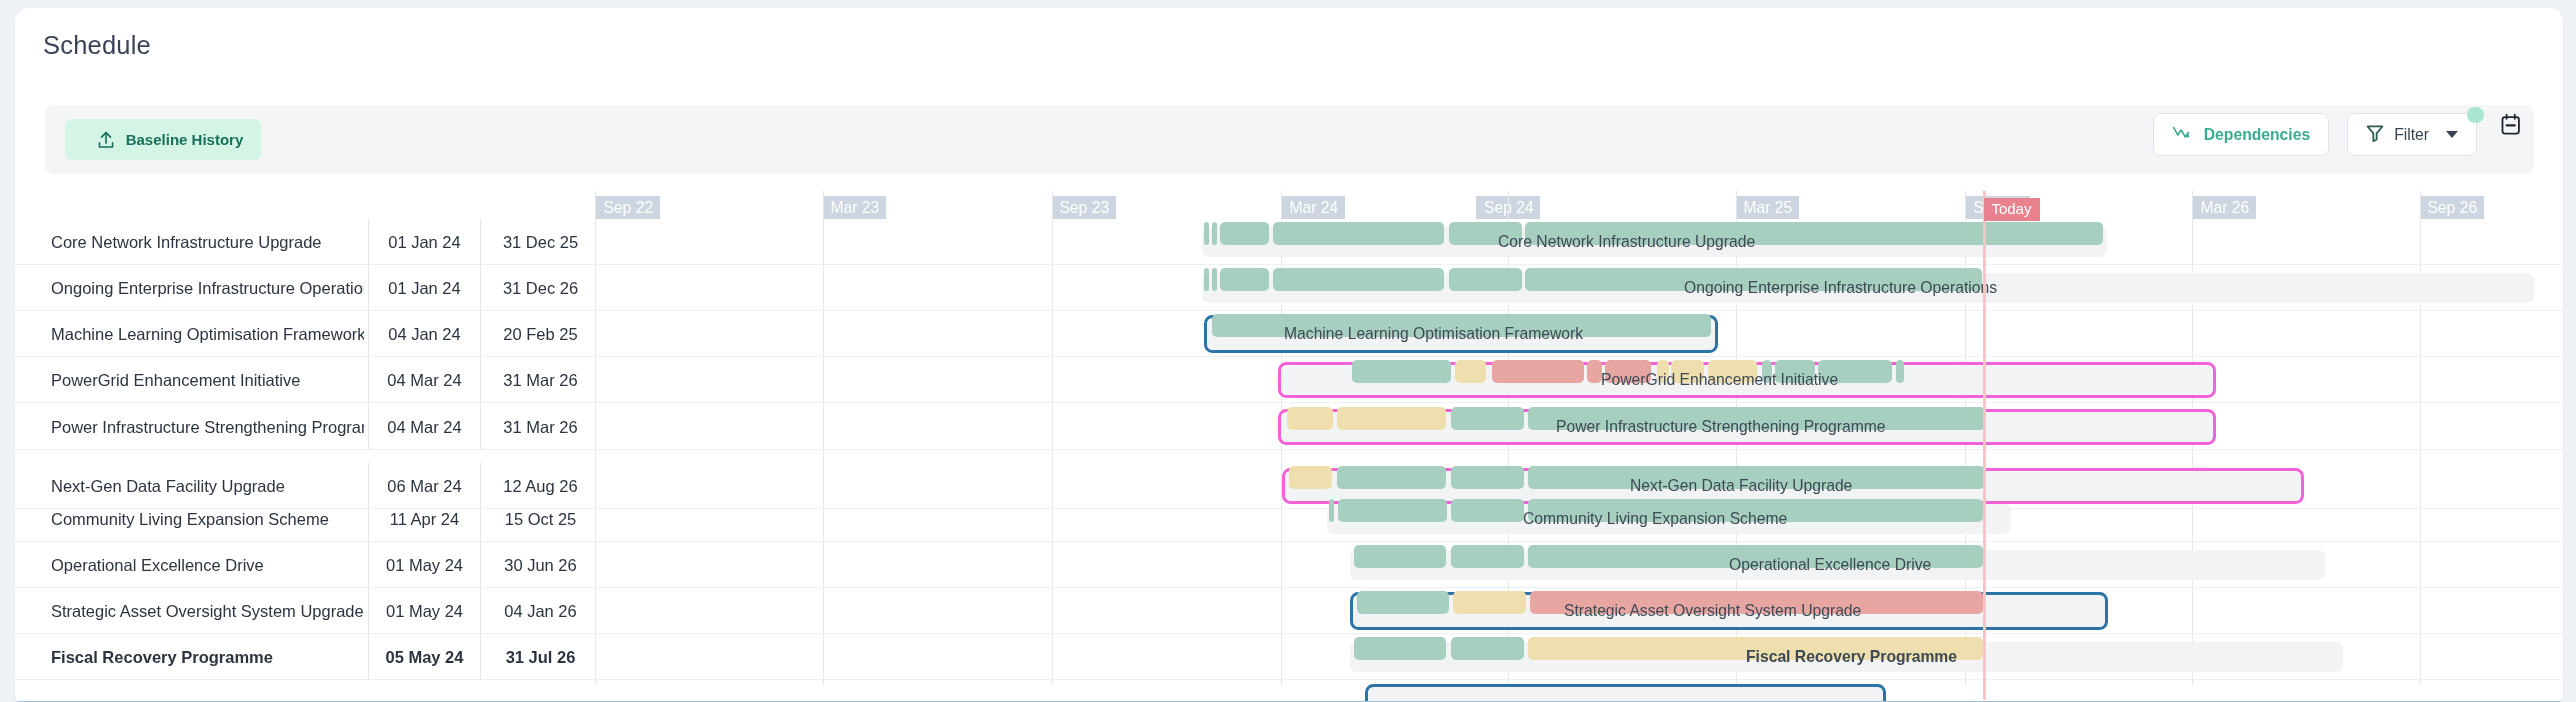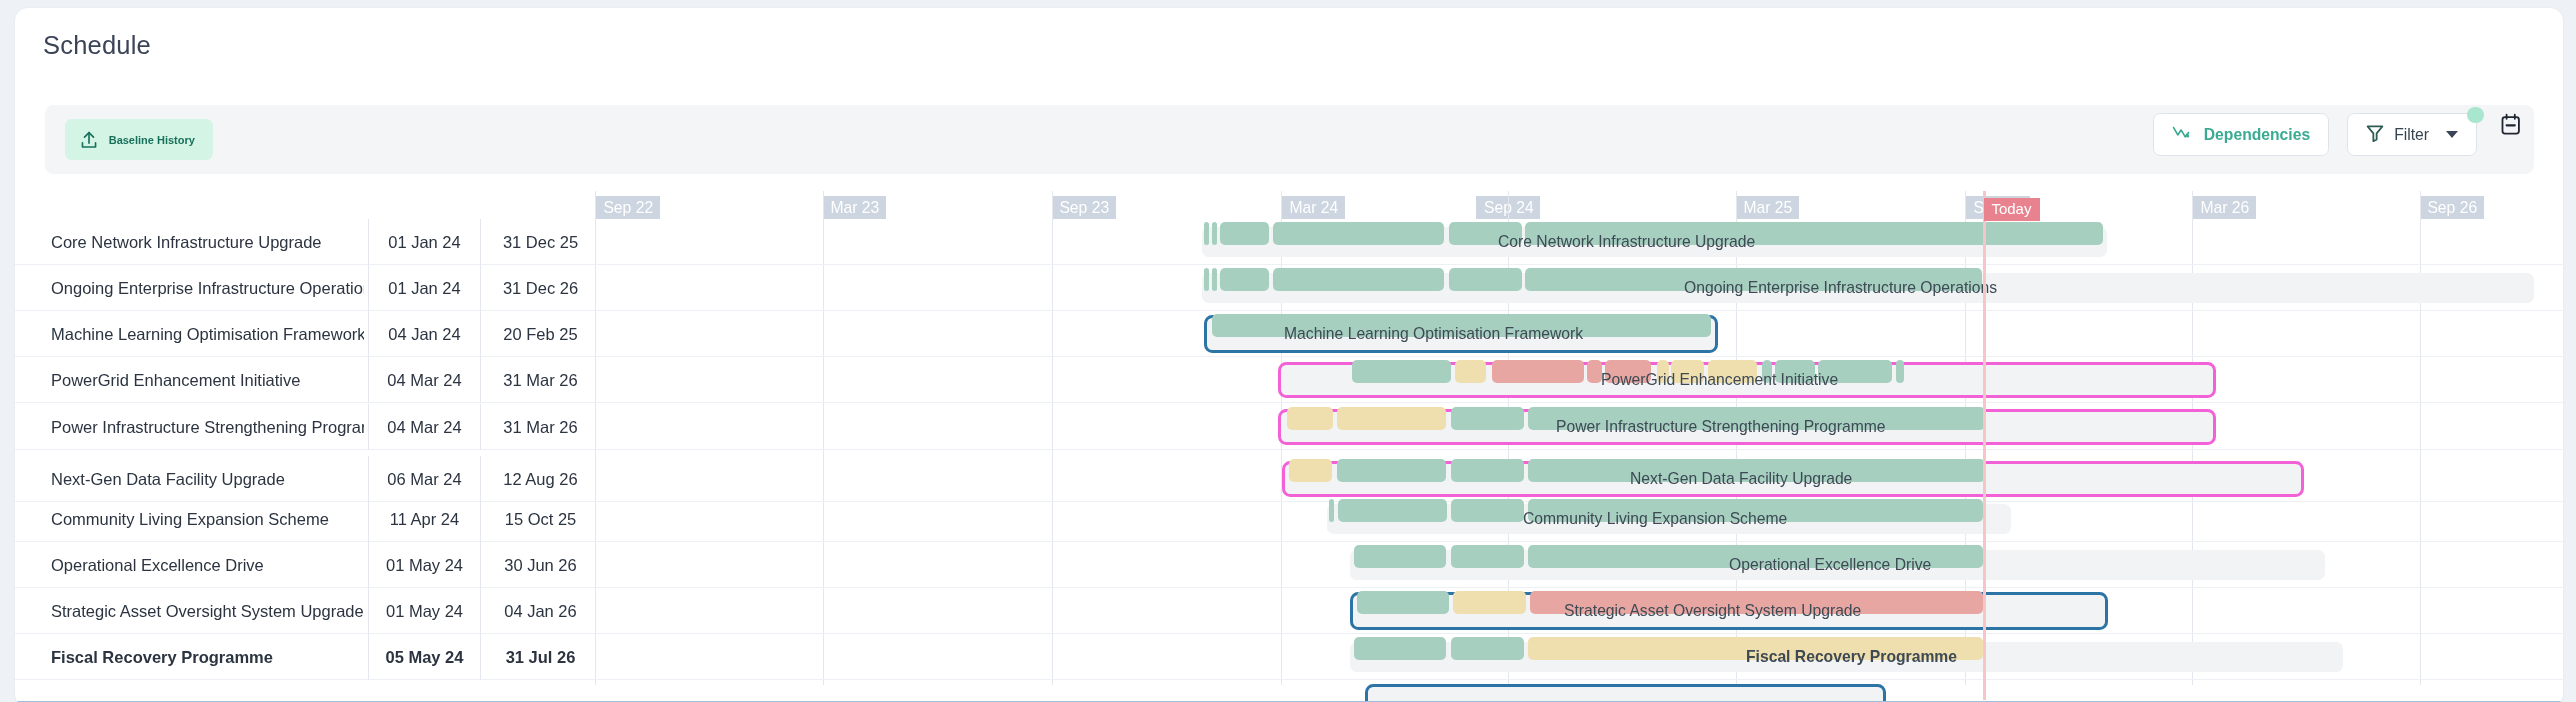--- a/index.html
+++ b/index.html
@@ -33,26 +33,26 @@
     position: absolute;
     left: 30px; top: 97px;
     width: 2489px; height: 69px;
     background: #f4f5f7;
     border-radius: 8.2px;
   }
   .baseline-btn {
     position: absolute;
     left: 20px; top: 14px;
     height: 41px;
-    padding: 0 18px 0 15px;
+    padding: 0 18px 0 32px;
     display: flex; align-items: center; gap: 10.7px;
     background: #d4f5e6;
     border: none; border-radius: 6.6px;
     color: #17705a;
-    font-size: 11px; font-weight: bold;
+    font-size: 15px; font-weight: bold;
     font-family: "Liberation Sans", sans-serif;
     cursor: pointer;
   }
   .baseline-btn svg { display:block; }
 
   .tb-right {
     position: absolute;
     right: 13px; top: 8.2px;
     height: 53px;
     display: flex; align-items: flex-start; gap: 18px;
@@ -372,21 +372,21 @@
           <div class="name">Power Infrastructure Strengthening Programme</div>
           <div class="sd">04 Mar 24</div>
           <div class="ed">31 Mar 26</div>
           <div class="outline-pink" style="left: 1263px; width: 938px;"></div>
           <div class="seg-block c-yellow" style="left: 1272px; width: 46px;"></div>
           <div class="seg-block c-yellow" style="left: 1322px; width: 109px;"></div>
           <div class="seg-block c-green" style="left: 1436px; width: 73px;"></div>
           <div class="seg-block c-green" style="left: 1513px; width: 457px;"></div>
           <div class="bar-label" style="left: 1541px;">Power Infrastructure Strengthening Programme</div>
         </div>
-        <div class="row" style="top: 265px;">
+        <div class="row" style="top: 272px;">
           <div class="name">Next-Gen Data Facility Upgrade</div>
           <div class="sd">06 Mar 24</div>
           <div class="ed">12 Aug 26</div>
           <div class="outline-pink" style="left: 1267px; width: 1022px;"></div>
           <div class="seg-block c-yellow" style="left: 1274px; width: 43px;"></div>
           <div class="seg-block c-green" style="left: 1322px; width: 109px;"></div>
           <div class="seg-block c-green" style="left: 1436px; width: 73px;"></div>
           <div class="seg-block c-green" style="left: 1513px; width: 457px;"></div>
           <div class="bar-label" style="left: 1615px;">Next-Gen Data Facility Upgrade</div>
         </div>

